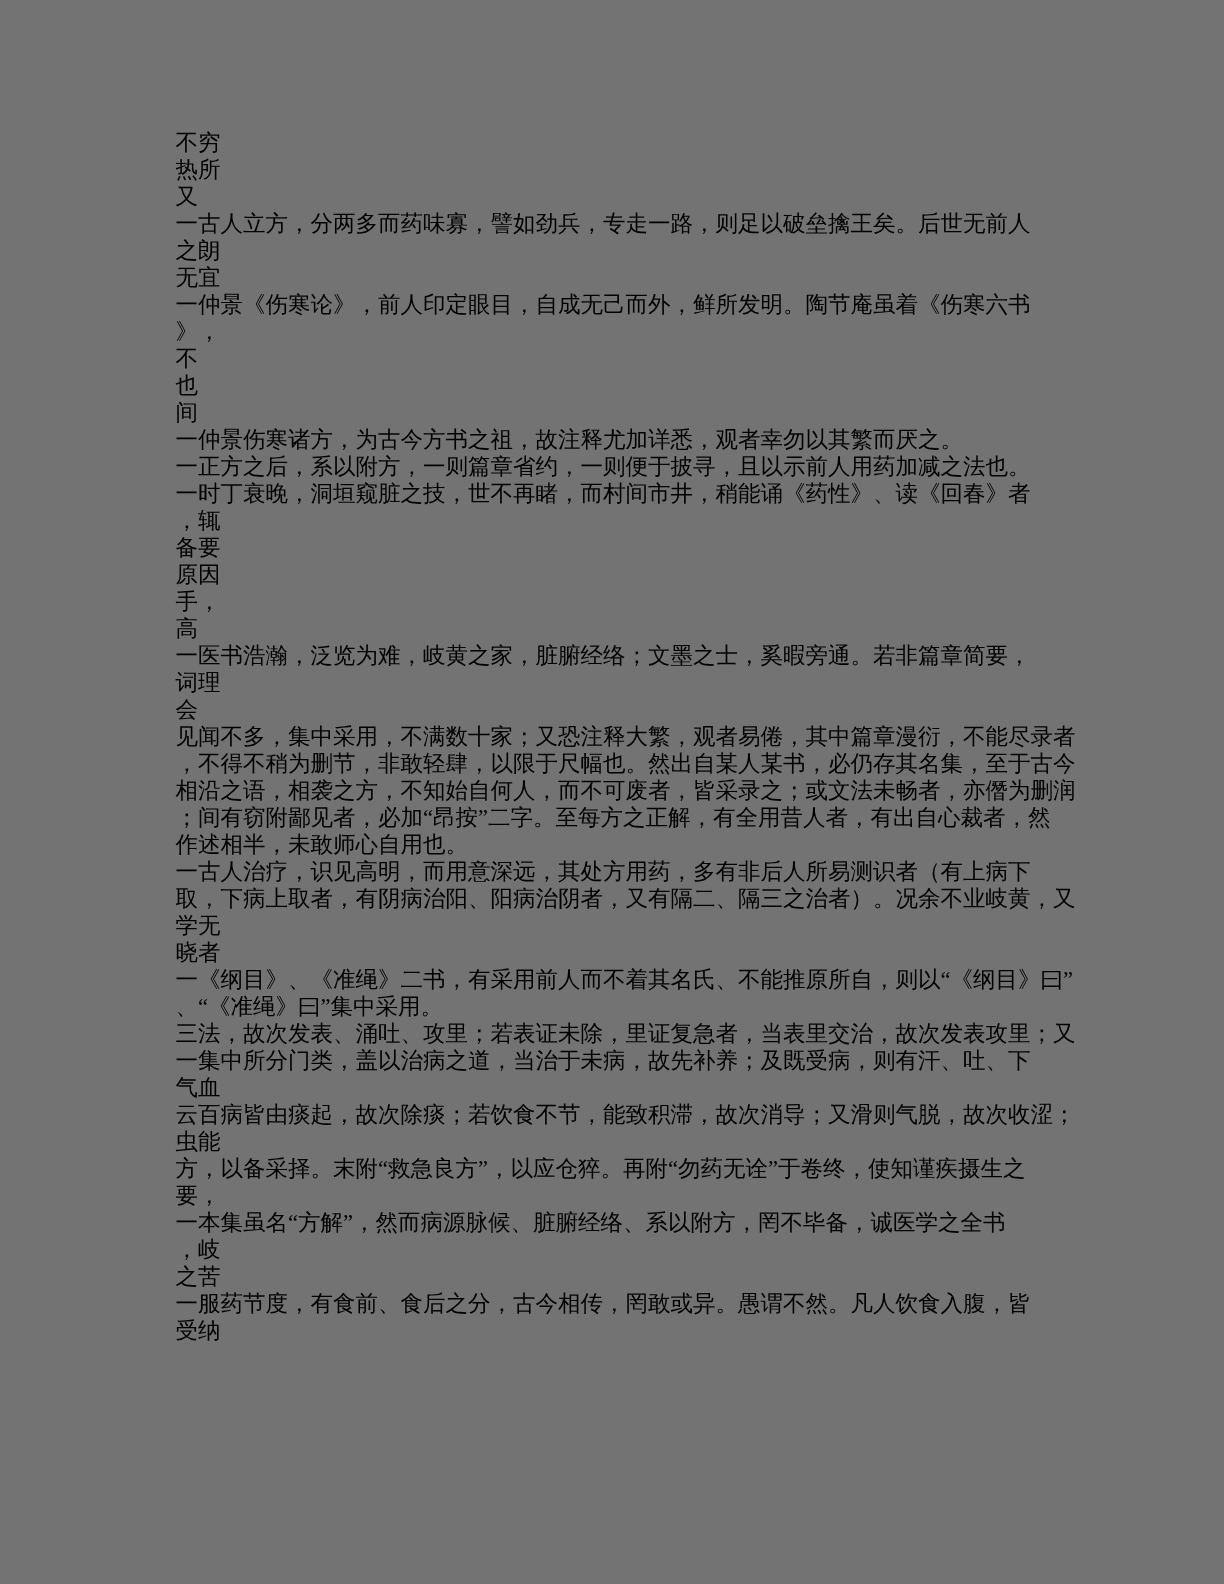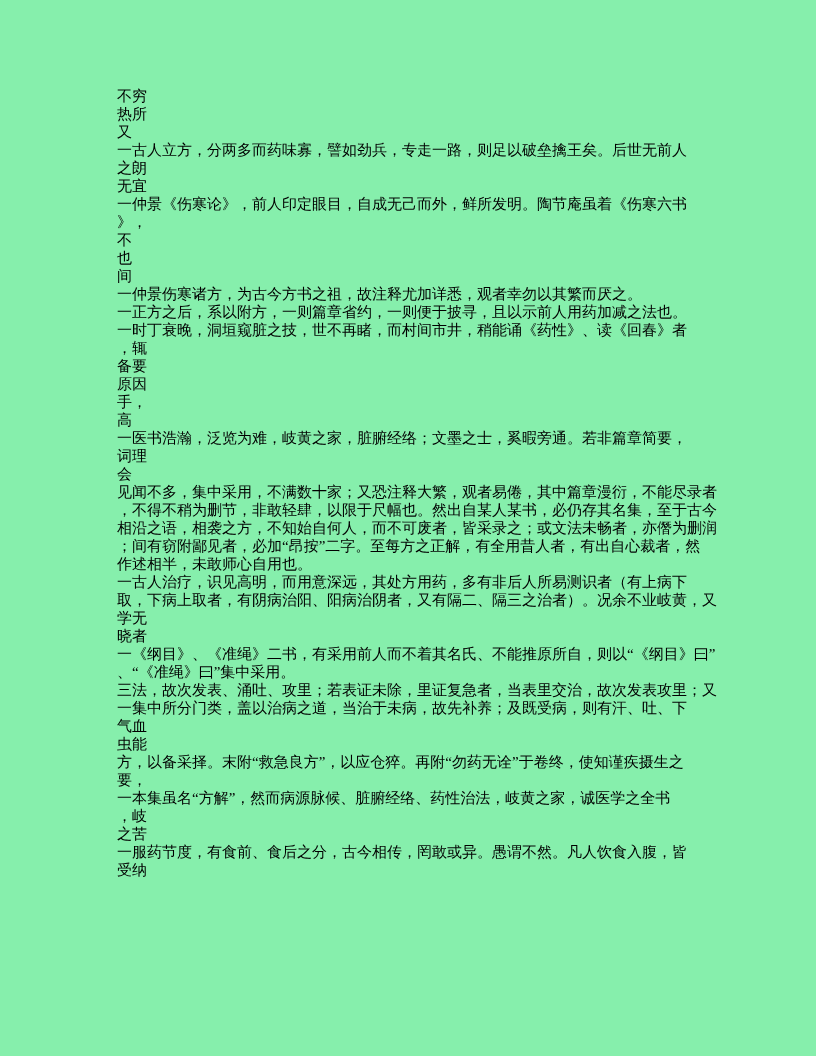--- a/index.html
+++ b/index.html
@@ -4,21 +4,21 @@
 <style>
   html, body {
     margin: 0;
     padding: 0;
     background: #ffffff;
   }
   .page {
     position: relative;
     width: 816px;
     height: 1056px;
-    background: #86efac;
+    background: #737373;
     overflow: hidden;
     font-family: "Liberation Serif", "DejaVu Serif", serif;
   }
   .text-block {
     position: absolute;
     left: 117px;
     top: 87px;
     width: 650px;
   }
   .text-line {
@@ -65,22 +65,23 @@
       <div class="text-line">作述相半，未敢师心自用也。</div>
       <div class="text-line">一古人治疗，识见高明，而用意深远，其处方用药，多有非后人所易测识者（有上病下</div>
       <div class="text-line">取，下病上取者，有阴病治阳、阳病治阴者，又有隔二、隔三之治者）。况余不业岐黄，又</div>
       <div class="text-line">学无</div>
       <div class="text-line">晓者</div>
       <div class="text-line">一《纲目》、《准绳》二书，有采用前人而不着其名氏、不能推原所自，则以“《纲目》曰”</div>
       <div class="text-line">、“《准绳》曰”集中采用。</div>
       <div class="text-line">三法，故次发表、涌吐、攻里；若表证未除，里证复急者，当表里交治，故次发表攻里；又</div>
       <div class="text-line">一集中所分门类，盖以治病之道，当治于未病，故先补养；及既受病，则有汗、吐、下</div>
       <div class="text-line">气血</div>
+      <div class="text-line">云百病皆由痰起，故次除痰；若饮食不节，能致积滞，故次消导；又滑则气脱，故次收涩；</div>
       <div class="text-line">虫能</div>
       <div class="text-line">方，以备采择。末附“救急良方”，以应仓猝。再附“勿药无诠”于卷终，使知谨疾摄生之</div>
       <div class="text-line">要，</div>
-      <div class="text-line">一本集虽名“方解”，然而病源脉候、脏腑经络、药性治法，岐黄之家，诚医学之全书</div>
+      <div class="text-line">一本集虽名“方解”，然而病源脉候、脏腑经络、系以附方，罔不毕备，诚医学之全书</div>
       <div class="text-line">，岐</div>
       <div class="text-line">之苦</div>
       <div class="text-line">一服药节度，有食前、食后之分，古今相传，罔敢或异。愚谓不然。凡人饮食入腹，皆</div>
       <div class="text-line">受纳</div>
     </div>
 </div>
 
 </body></html>

